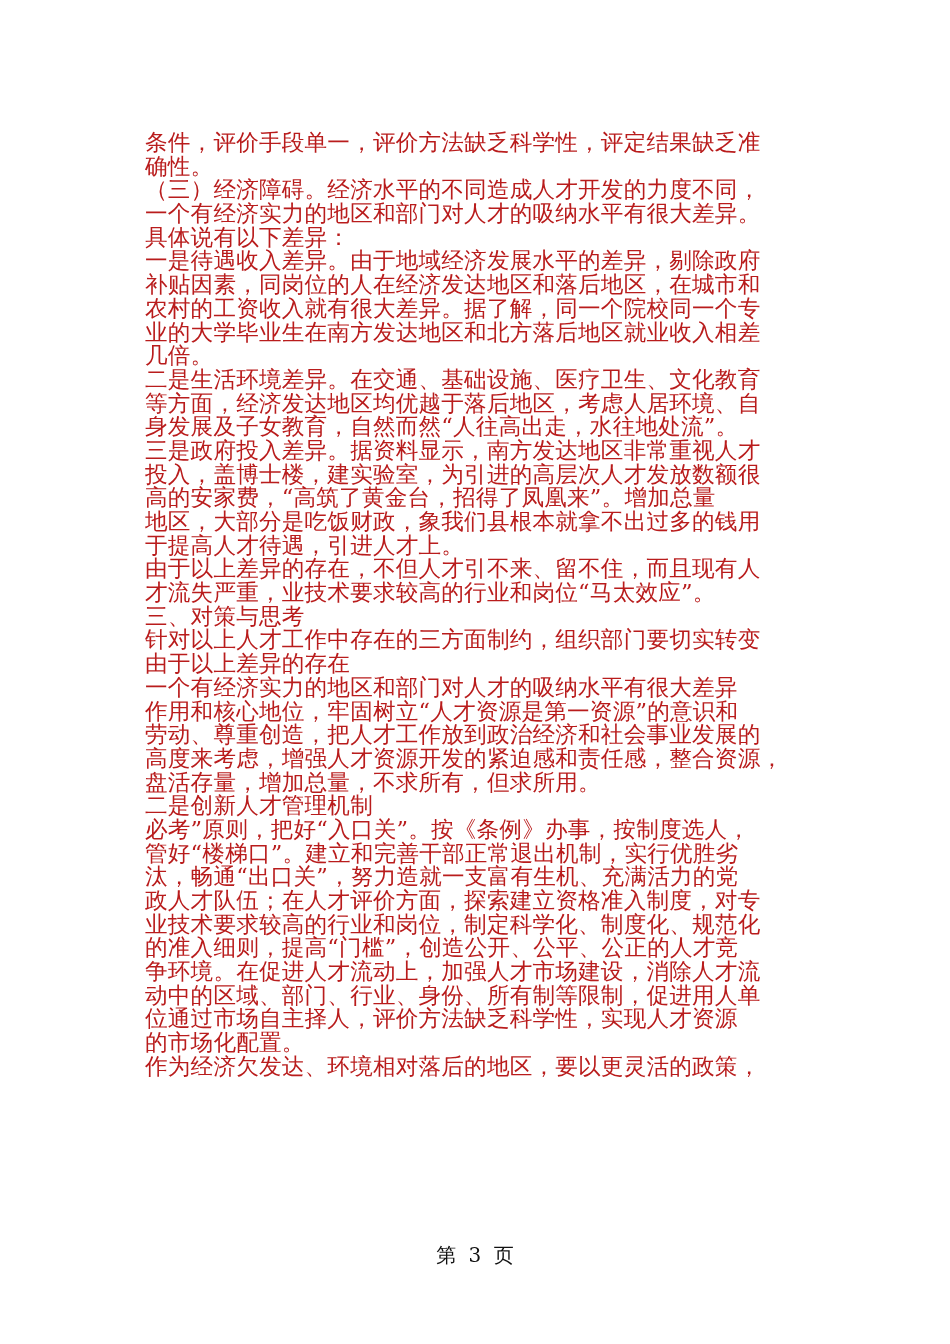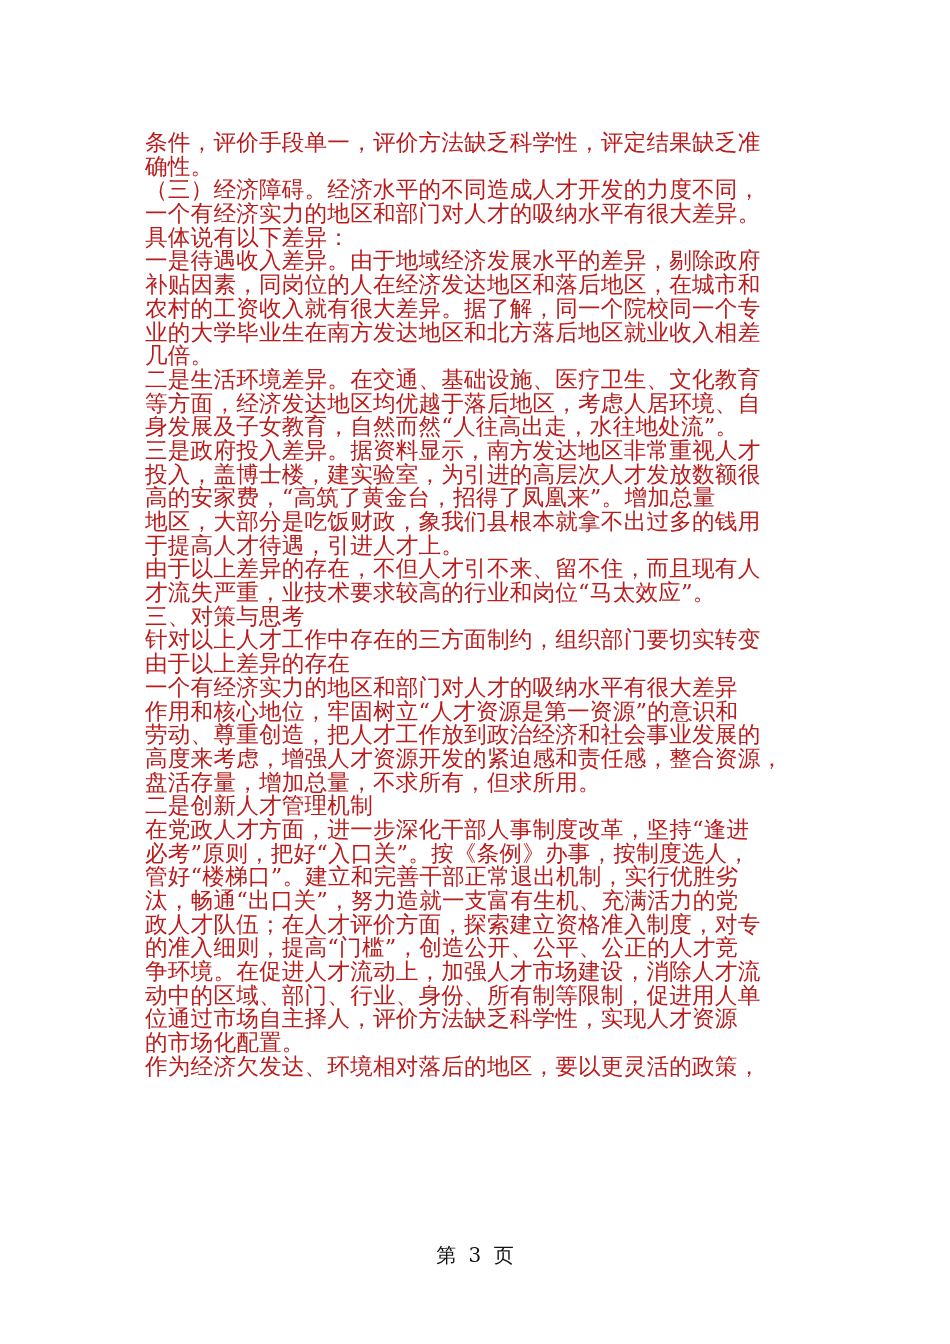--- a/index.html
+++ b/index.html
@@ -45,25 +45,25 @@
     <div class="line">才流失严重，业技术要求较高的行业和岗位“马太效应”。</div>
     <div class="line">三、对策与思考</div>
     <div class="line">针对以上人才工作中存在的三方面制约，组织部门要切实转变</div>
     <div class="line">由于以上差异的存在</div>
     <div class="line">一个有经济实力的地区和部门对人才的吸纳水平有很大差异</div>
     <div class="line">作用和核心地位，牢固树立“人才资源是第一资源”的意识和</div>
     <div class="line">劳动、尊重创造，把人才工作放到政治经济和社会事业发展的</div>
     <div class="line">高度来考虑，增强人才资源开发的紧迫感和责任感，整合资源，</div>
     <div class="line">盘活存量，增加总量，不求所有，但求所用。</div>
     <div class="line">二是创新人才管理机制</div>
-    <div class="line">在党政人才方面，进一步深化干部人事制度改革，坚持“逢进</div>
     <div class="line">必考”原则，把好“入口关”。按《条例》办事，按制度选人，</div>
     <div class="line">管好“楼梯口”。建立和完善干部正常退出机制，实行优胜劣</div>
     <div class="line">汰，畅通“出口关”，努力造就一支富有生机、充满活力的党</div>
     <div class="line">政人才队伍；在人才评价方面，探索建立资格准入制度，对专</div>
+    <div class="line">业技术要求较高的行业和岗位，制定科学化、制度化、规范化</div>
     <div class="line">的准入细则，提高“门槛”，创造公开、公平、公正的人才竞</div>
     <div class="line">争环境。在促进人才流动上，加强人才市场建设，消除人才流</div>
     <div class="line">动中的区域、部门、行业、身份、所有制等限制，促进用人单</div>
     <div class="line">位通过市场自主择人，评价方法缺乏科学性，实现人才资源</div>
     <div class="line">的市场化配置。</div>
     <div class="line">作为经济欠发达、环境相对落后的地区，要以更灵活的政策，</div>
   </div>
   <div class="footer">第 3 页</div>
 </div>
 

